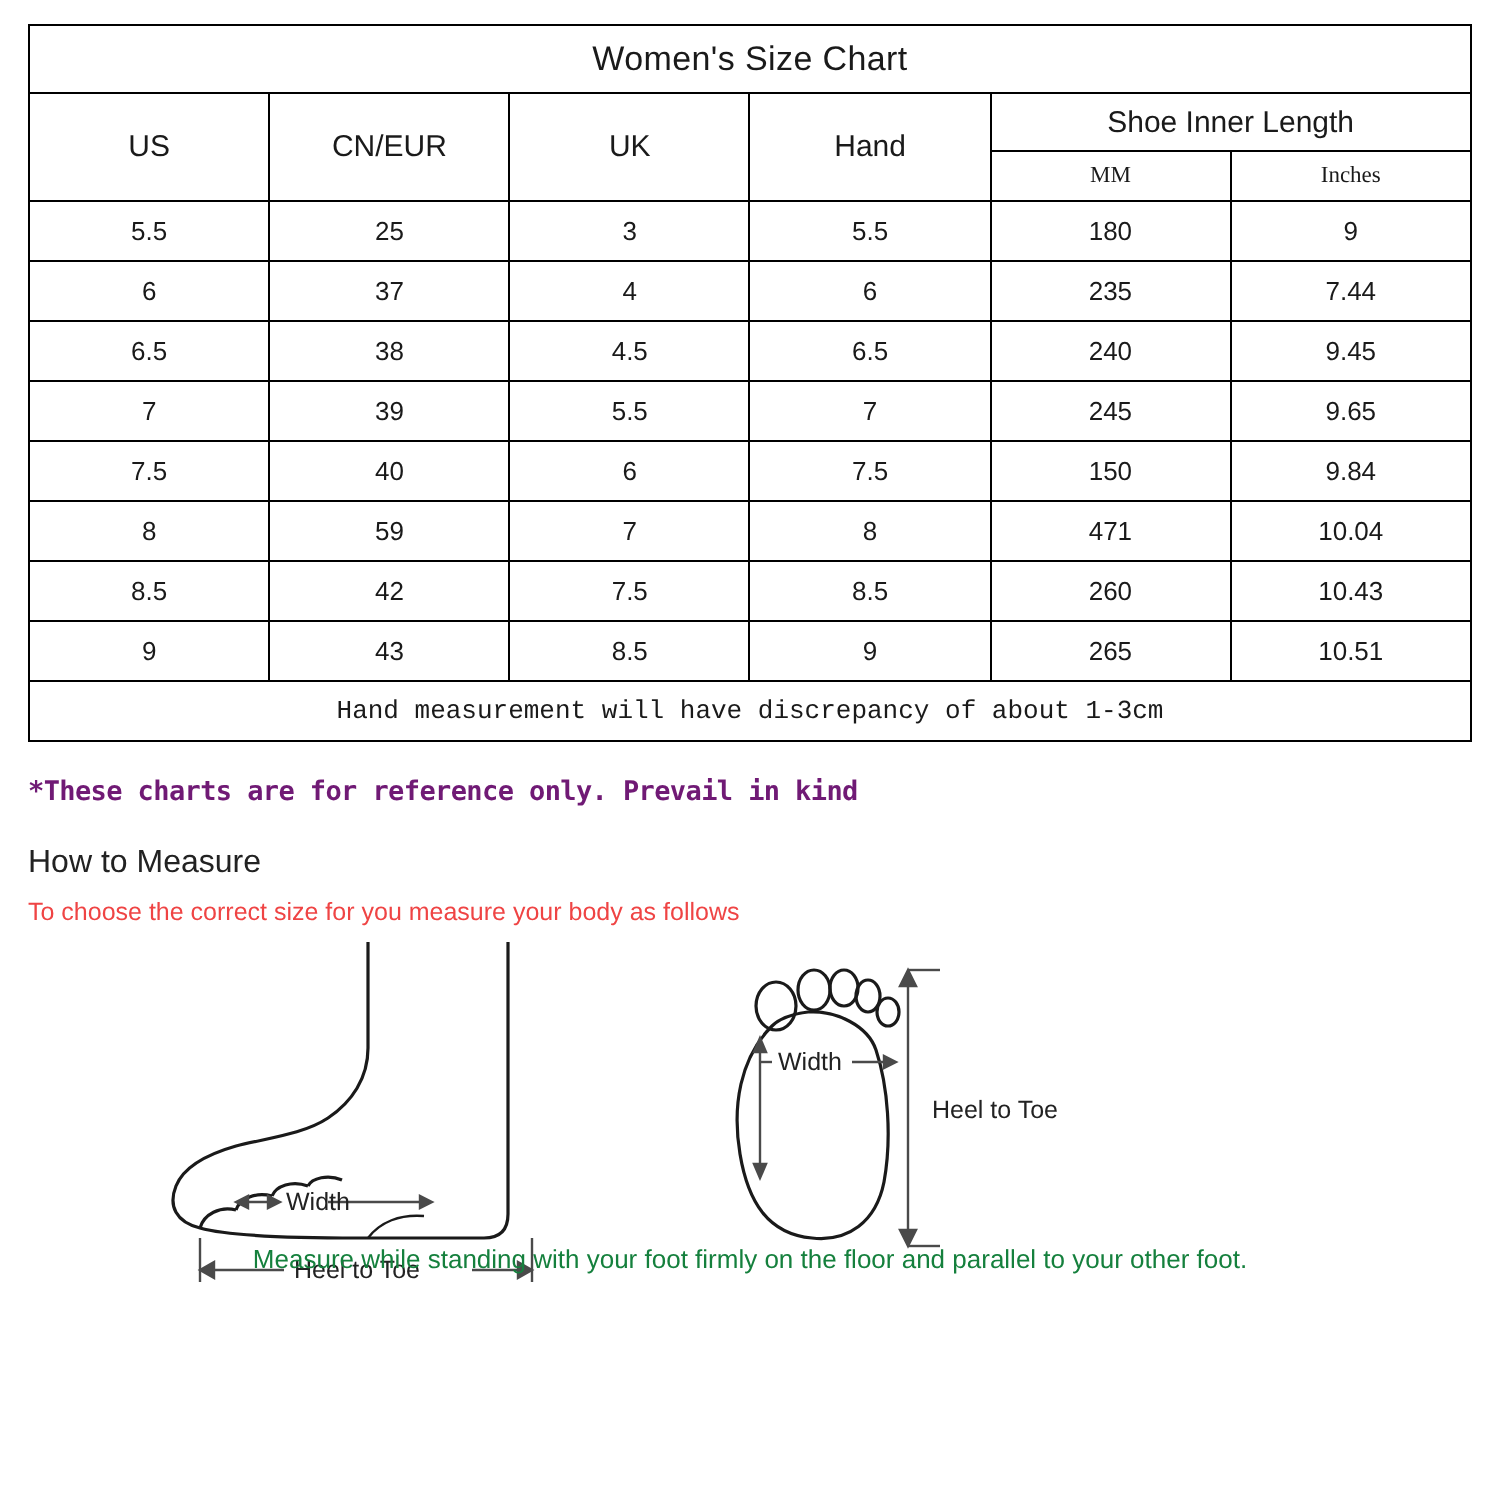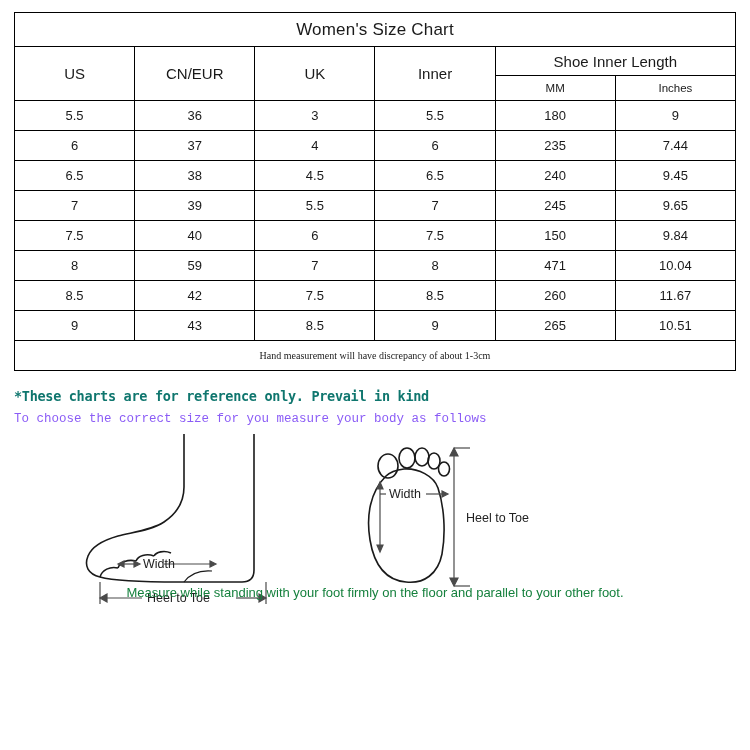--- a/index.html
+++ b/index.html
@@ -39,52 +39,52 @@
   }
   .hdr {
     height: 29px;
     font-size: 15px;
     font-weight: bold;
   }
   .hdr-sub {
     height: 25px;
     font-size: 11.5px;
     font-weight: normal;
+    font-family: Liberation Serif, serif;
   }
   .data-cell {
     height: 30px;
     font-size: 13px;
   }
   .note-cell {
     height: 30px;
-    font-size: 10px;
-    font-weight: bold;
-    font-family: Liberation Serif, serif;
+    font-size: 13px;
+    font-weight: bold;
+    font-family: Liberation Mono, monospace;
     letter-spacing: 0px;
   }
 
   
   .disclaimer {
     margin-top: 17px;
     font-size: 13.5px;
     font-family: "DejaVu Sans Mono", monospace;
     font-weight: bold;
     letter-spacing: -0.3px;
-    color: #0f766e;
+    color: #701a75;
   }
   .how-title {
     margin-top: 19px;
     font-size: 16px;
     color: #222;
   }
   .how-sub {
     margin-top: 8px;
     font-size: 12.5px;
-    color: #8b5cf6;
-    font-family: Liberation Mono, monospace;
+    color: #ef4444;
   }
 
   .diagram-wrap {
     margin-top: 6px;
     width: 722px;
     height: 178px;
     position: relative;
   }
   .footer-note {
     position: absolute;
@@ -108,31 +108,31 @@
 
   <table class="size-chart">
     <tbody>
       <tr>
         <td class="title-cell" colspan="6">Women's Size Chart</td>
       </tr>
       <tr>
         <td class="hdr" rowspan="2" style="width:120px">US</td>
         <td class="hdr" rowspan="2" style="width:120px">CN/EUR</td>
         <td class="hdr" rowspan="2" style="width:120px">UK</td>
-        <td class="hdr" rowspan="2" style="width:120px">Inner</td>
+        <td class="hdr" rowspan="2" style="width:120px">Hand</td>
         <td class="hdr" colspan="2">Shoe Inner Length</td>
       </tr>
       <tr>
         <td class="hdr-sub" style="width:121px">MM</td>
         <td class="hdr-sub" style="width:121px">Inches</td>
       </tr>
 
       <tr>
         <td class="data-cell">5.5</td>
-        <td class="data-cell">36</td>
+        <td class="data-cell">25</td>
         <td class="data-cell">3</td>
         <td class="data-cell">5.5</td>
         <td class="data-cell">180</td>
         <td class="data-cell">9</td>
       </tr>
       <tr>
         <td class="data-cell">6</td>
         <td class="data-cell">37</td>
         <td class="data-cell">4</td>
         <td class="data-cell">6</td>
@@ -170,39 +170,40 @@
         <td class="data-cell">8</td>
         <td class="data-cell">471</td>
         <td class="data-cell">10.04</td>
       </tr>
       <tr>
         <td class="data-cell">8.5</td>
         <td class="data-cell">42</td>
         <td class="data-cell">7.5</td>
         <td class="data-cell">8.5</td>
         <td class="data-cell">260</td>
-        <td class="data-cell">11.67</td>
+        <td class="data-cell">10.43</td>
       </tr>
       <tr>
         <td class="data-cell">9</td>
         <td class="data-cell">43</td>
         <td class="data-cell">8.5</td>
         <td class="data-cell">9</td>
         <td class="data-cell">265</td>
         <td class="data-cell">10.51</td>
       </tr>
 
       <tr>
         <td class="note-cell" colspan="6">Hand measurement will have discrepancy of about 1-3cm</td>
       </tr>
     </tbody>
   </table>
 
   <div class="disclaimer">*These charts are for reference only. Prevail in kind</div>
 
+  <div class="how-title">How to Measure</div>
   <div class="how-sub">To choose the correct size for you measure your body as follows</div>
 
   <div class="diagram-wrap">
     <svg width="722" height="178" viewBox="0 0 722 178">
 
       <g fill="none" stroke="#1a1a1a" stroke-width="1.6">
 
         <path d="M170,2 L170,55 C170,70 162,82 150,90
                  C138,98 120,100 104,104
                  C90,108 78,114 74,124

